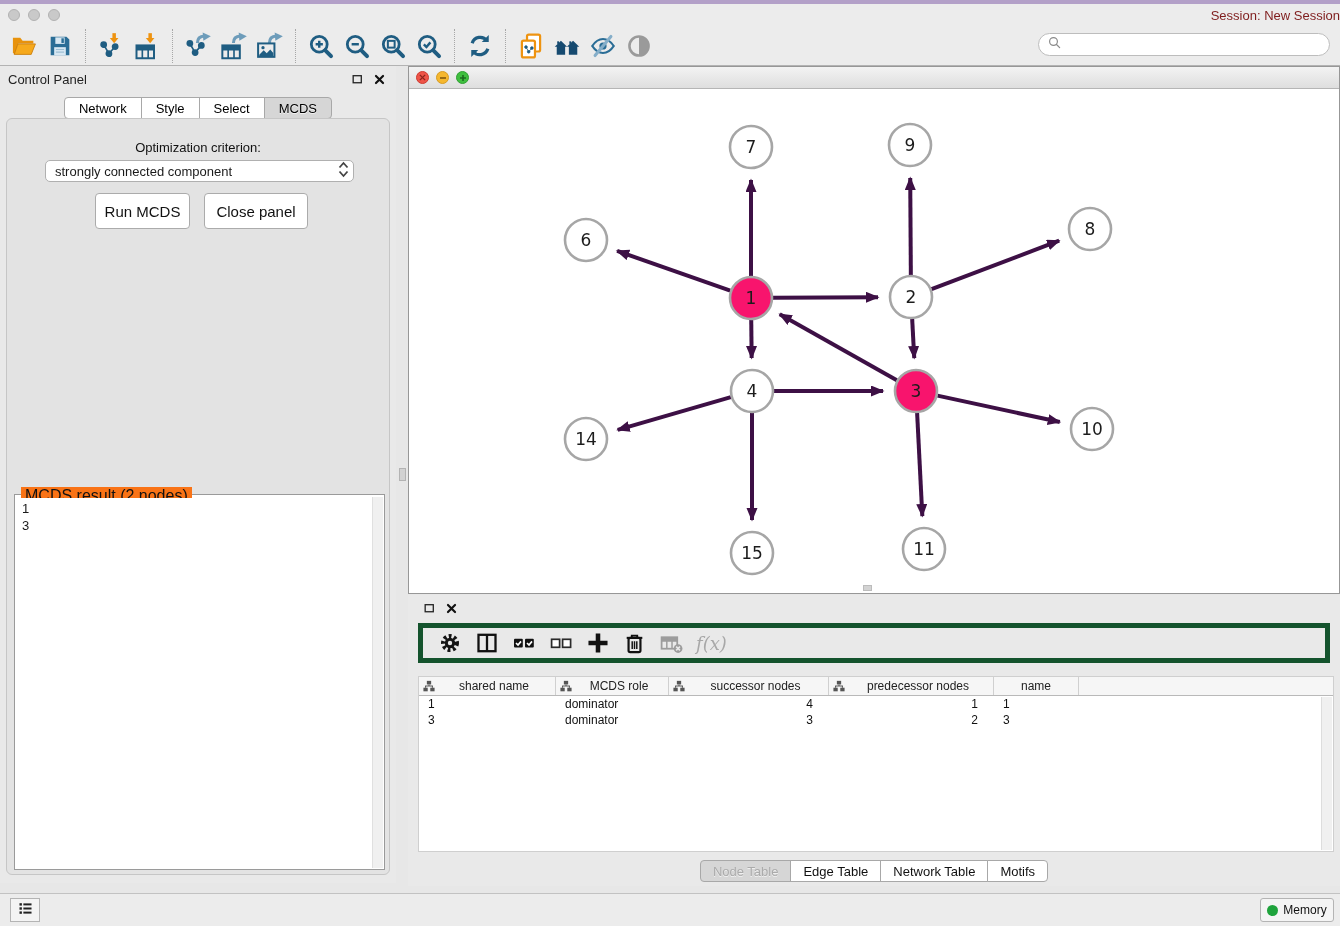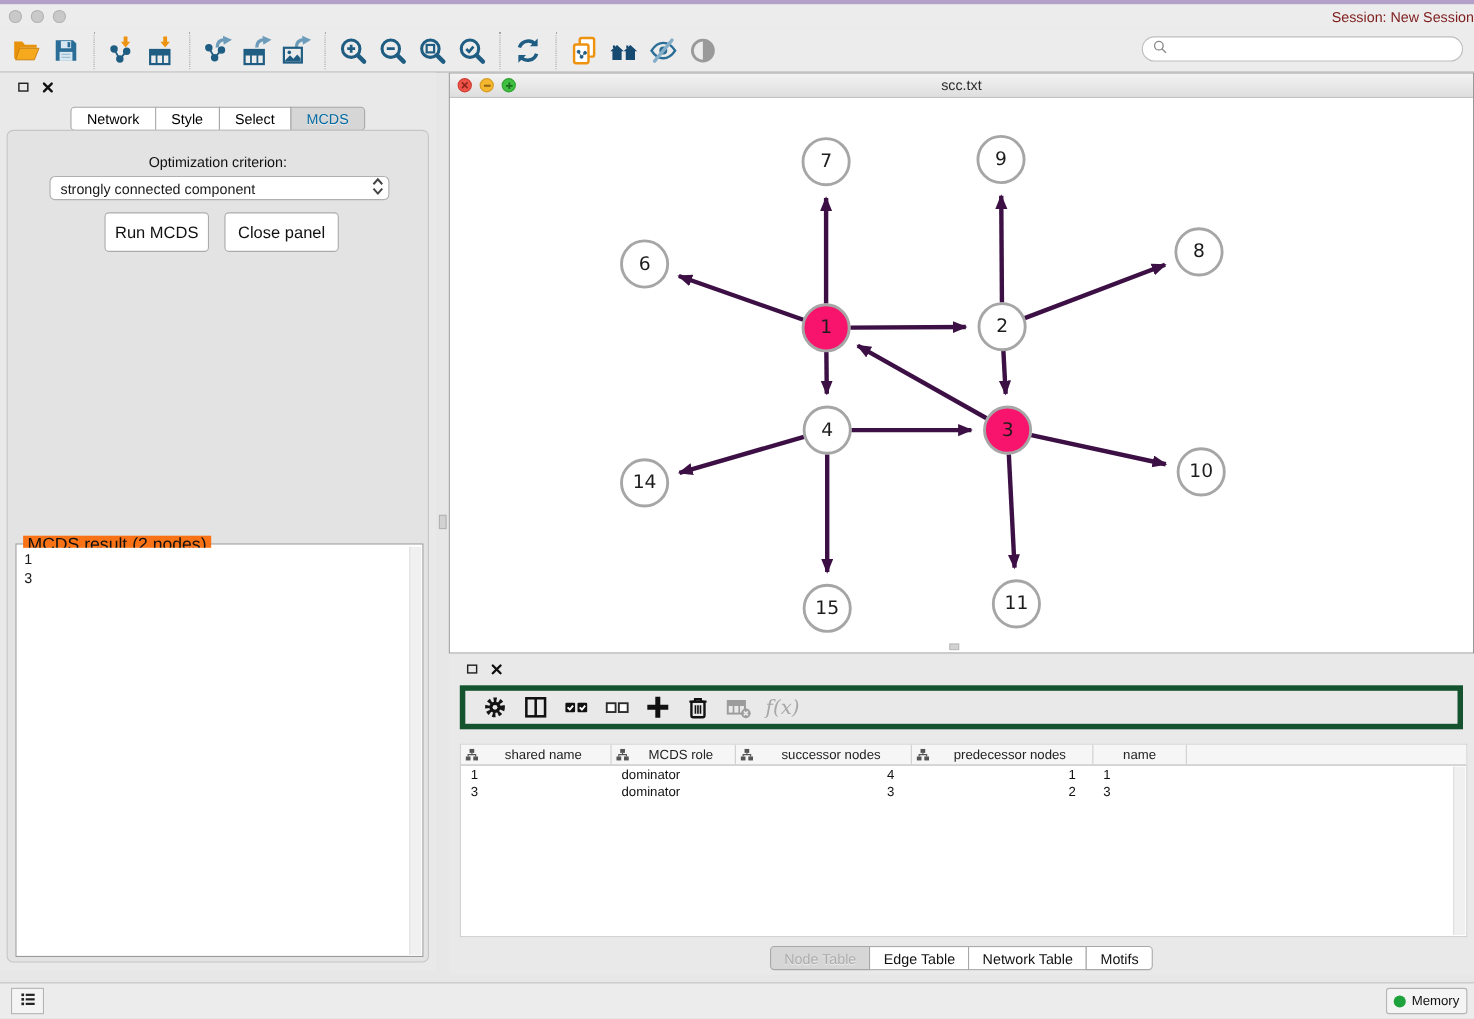--- a/index.html
+++ b/index.html
@@ -32,21 +32,21 @@
   
   #control-panel { left:0; top:66px; width:396px; height:817px; background:#e9e9e9; }
   .panel-header { height:26px; display:flex; align-items:center; padding:0 8px; }
   .panel-title { font-size:13px; color:#222; flex:1; }
   .panel-btn { width:18px; height:18px; display:flex; align-items:center; justify-content:center; margin-left:4px; }
   #cp-tabs { position:absolute; left:0; top:31px; width:100%; display:flex; justify-content:center; }
   .cp-tab { height:22px; padding:0 14px; background:#fff; border:1px solid #a8a8a8; margin-left:-1px;
             display:flex; align-items:center; font-size:13px; color:#000000; }
   .cp-tab:first-child { border-radius:4px 0 0 4px; margin-left:0; }
   .cp-tab:last-child  { border-radius:0 4px 4px 0; }
-  .cp-tab.sel { background:#d6d6d6; color:#0369a1; text-shadow:0 1px 0 #f2f2f2; }
+  .cp-tab.sel { background:#d6d6d6; color:#000000; text-shadow:0 1px 0 #f2f2f2; }
   #cp-content { position:absolute; left:6px; top:52px; width:384px; height:757px;
                 background:#e3e3e3; border:1px solid #c6c6c6; border-radius:6px; }
   #opt-label { position:absolute; left:0; top:21px; width:100%; text-align:center; font-size:13px; color:#111; }
   #opt-select { position:absolute; left:38px; top:41px; width:309px; height:22px; background:#fff;
                 border:1px solid #b0b0b0; border-radius:5px; display:flex; align-items:center;
                 padding:0 4px 0 9px; font-size:13px; }
   #opt-select .val { flex:1; }
   .btn { position:absolute; height:36px; background:#fff; border:1px solid #ababab; border-radius:4px;
          font-size:15px; display:flex; align-items:center; justify-content:center; color:#111; }
   #run-btn   { left:88px; top:74px; width:95px; }
@@ -288,20 +288,21 @@
     <svg width="18" height="18" viewBox="0 0 24 24">
         <circle cx="10" cy="10" r="5.2" fill="none" stroke="#8a8a8a" stroke-width="1.6"></circle>
         <path d="M14 14l4.2 4.2" stroke="#8a8a8a" stroke-width="1.6" stroke-linecap="round"></path>
       </svg>
   </span>
   <input placeholder="" style="">
 </div>
 
 <div id="control-panel" class="abs">
   <div class="panel-header">
+    <div class="panel-title">Control Panel</div>
     <div class="panel-btn">
       <svg width="13" height="13" viewBox="0 0 24 24">
           <rect x="4" y="5" width="15" height="13" fill="none" stroke="#222" stroke-width="2.4"></rect>
         </svg>
     </div>
     <div class="panel-btn">
       <svg width="13" height="13" viewBox="0 0 24 24">
           <path d="M5.5 5.5 18.5 18.5 M18.5 5.5 5.5 18.5" stroke="#111" stroke-width="4" stroke-linecap="round"></path>
         </svg>
     </div>
@@ -350,21 +351,20 @@
         <svg width="8" height="8" viewBox="0 0 8 8">
             <path d="M1 4h6" stroke="#8e6212" stroke-width="1.8"></path>
           </svg>
       </span>
       <span class="tln green">
         <svg width="8" height="8" viewBox="0 0 8 8">
             <path d="M4 1v6M1 4h6" stroke="#1c6b20" stroke-width="1.6"></path>
           </svg>
       </span>
     </div>
-    <div id="net-title">scc.txt</div>
   </div>
   <div id="net-canvas">
     <svg id="graph-svg" width="930" height="504" viewBox="0 0 930 504">
         <defs>
           <marker id="arrow" markerUnits="userSpaceOnUse" markerWidth="18" markerHeight="14" refX="12" refY="5.5" orient="auto">
             <path d="M0 0 L13.5 5.5 L0 11 z" fill="#3d1045"></path>
           </marker>
         </defs>
         <line x1="342" y1="187" x2="342" y2="91" stroke="#3d1045" stroke-width="4" marker-end="url(#arrow)"></line>
         <line x1="321.2449403778676" y1="201.7042820722201" x2="208.13258943319863" y2="161.9435768916698" stroke="#3d1045" stroke-width="4" marker-end="url(#arrow)"></line>

